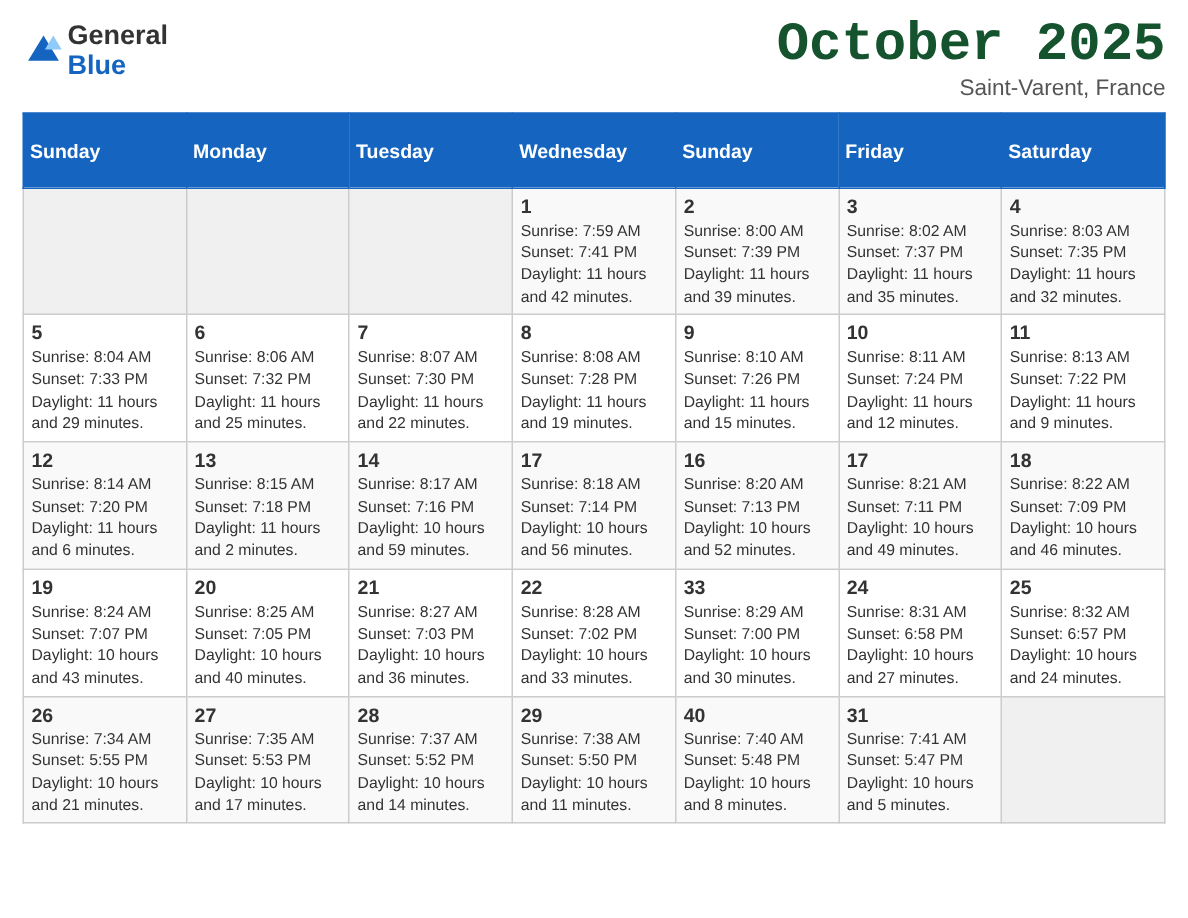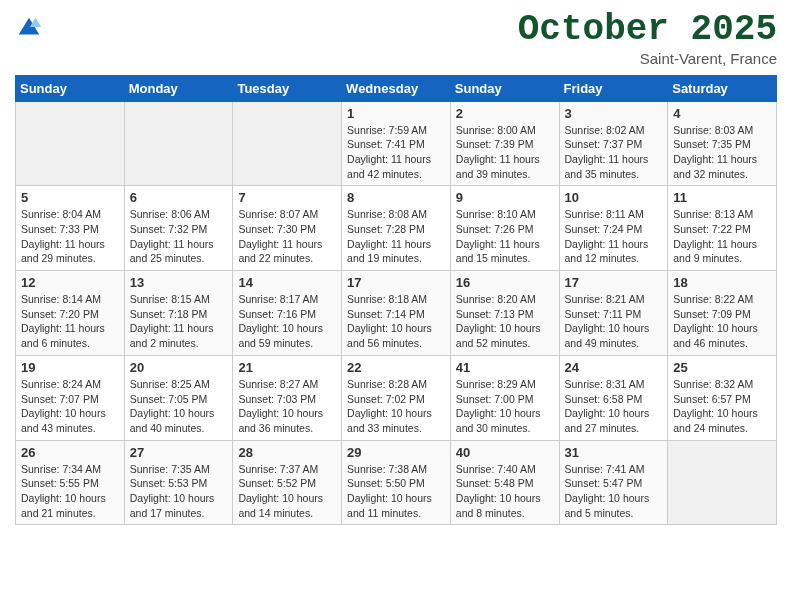--- a/index.html
+++ b/index.html
@@ -65,21 +65,21 @@
     .calendar {
       width: 100%;
       border-collapse: collapse;
       border: 1px solid #ccc;
     }
     .calendar th {
       background: #1565c0;
       color: #fff;
       font-size: 13px;
       font-weight: bold;
-      padding: 5px 4px;
+      padding: 17px 4px;
       text-align: left;
       border: 1px solid #1565c0;
     }
     .calendar td {
       width: calc(100% / 7);
       vertical-align: top;
       padding: 4px 5px;
       border: 1px solid #ccc;
       min-height: 80px;
       font-size: 11px;
@@ -110,20 +110,24 @@
 </head>
 <body>
 
 <div class="page">
   <div class="header">
     <div class="logo">
       <svg class="logo-icon" viewBox="0 0 30 30">
         <polygon points="15,4 26,22 4,22" fill="#1565c0"></polygon>
         <polygon points="22,4 28,14 16,14" fill="#90caf9"></polygon>
       </svg>
+      <div class="logo-text">
+        <span class="logo-general">General</span>
+        <span class="logo-blue">Blue</span>
+      </div>
     </div>
     <div class="title-block">
       <div class="month-title">October 2025</div>
       <div class="location">Saint-Varent, France</div>
     </div>
   </div>
 
   <table class="calendar">
     <thead>
       <tr>
@@ -229,21 +233,21 @@
           </td>
           <td>
             <span class="day-num">21</span>
             <div class="day-detail">Sunrise: 8:27 AM<br>Sunset: 7:03 PM<br>Daylight: 10 hours and 36 minutes.</div>
           </td>
           <td>
             <span class="day-num">22</span>
             <div class="day-detail">Sunrise: 8:28 AM<br>Sunset: 7:02 PM<br>Daylight: 10 hours and 33 minutes.</div>
           </td>
           <td>
-            <span class="day-num">41</span>
+            <span class="day-num">33</span>
             <div class="day-detail">Sunrise: 8:29 AM<br>Sunset: 7:00 PM<br>Daylight: 10 hours and 30 minutes.</div>
           </td>
           <td>
             <span class="day-num">24</span>
             <div class="day-detail">Sunrise: 8:31 AM<br>Sunset: 6:58 PM<br>Daylight: 10 hours and 27 minutes.</div>
           </td>
           <td>
             <span class="day-num">25</span>
             <div class="day-detail">Sunrise: 8:32 AM<br>Sunset: 6:57 PM<br>Daylight: 10 hours and 24 minutes.</div>
           </td>

